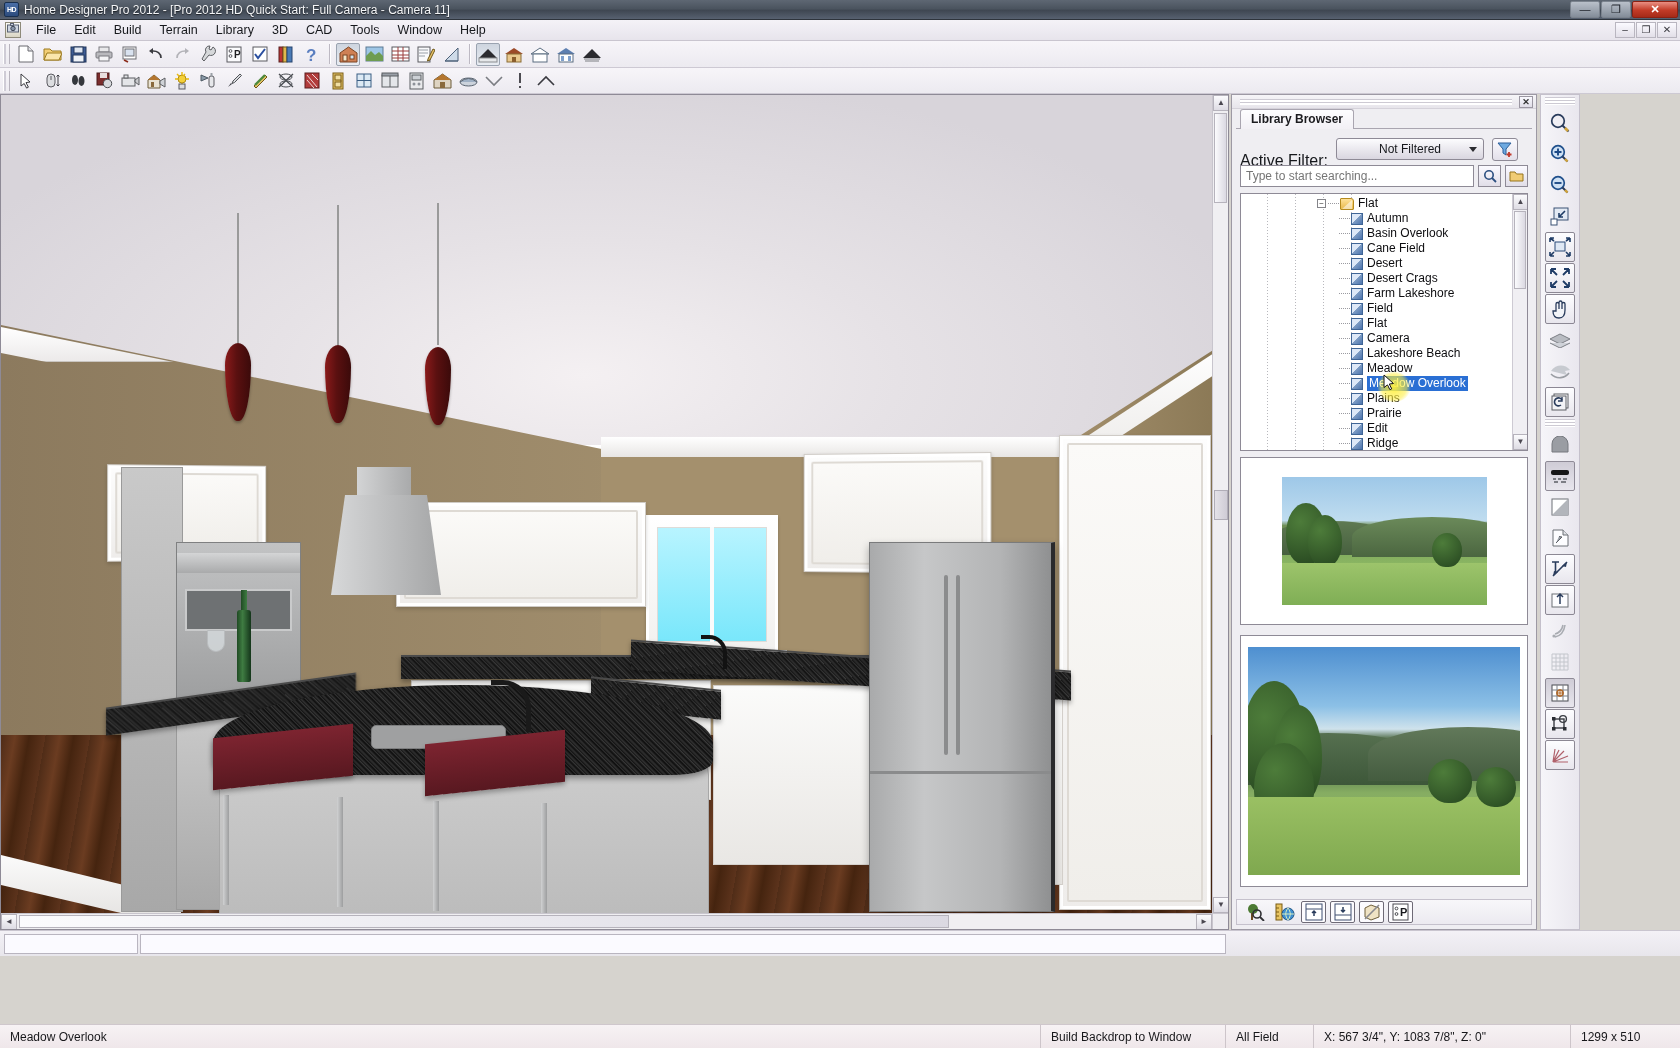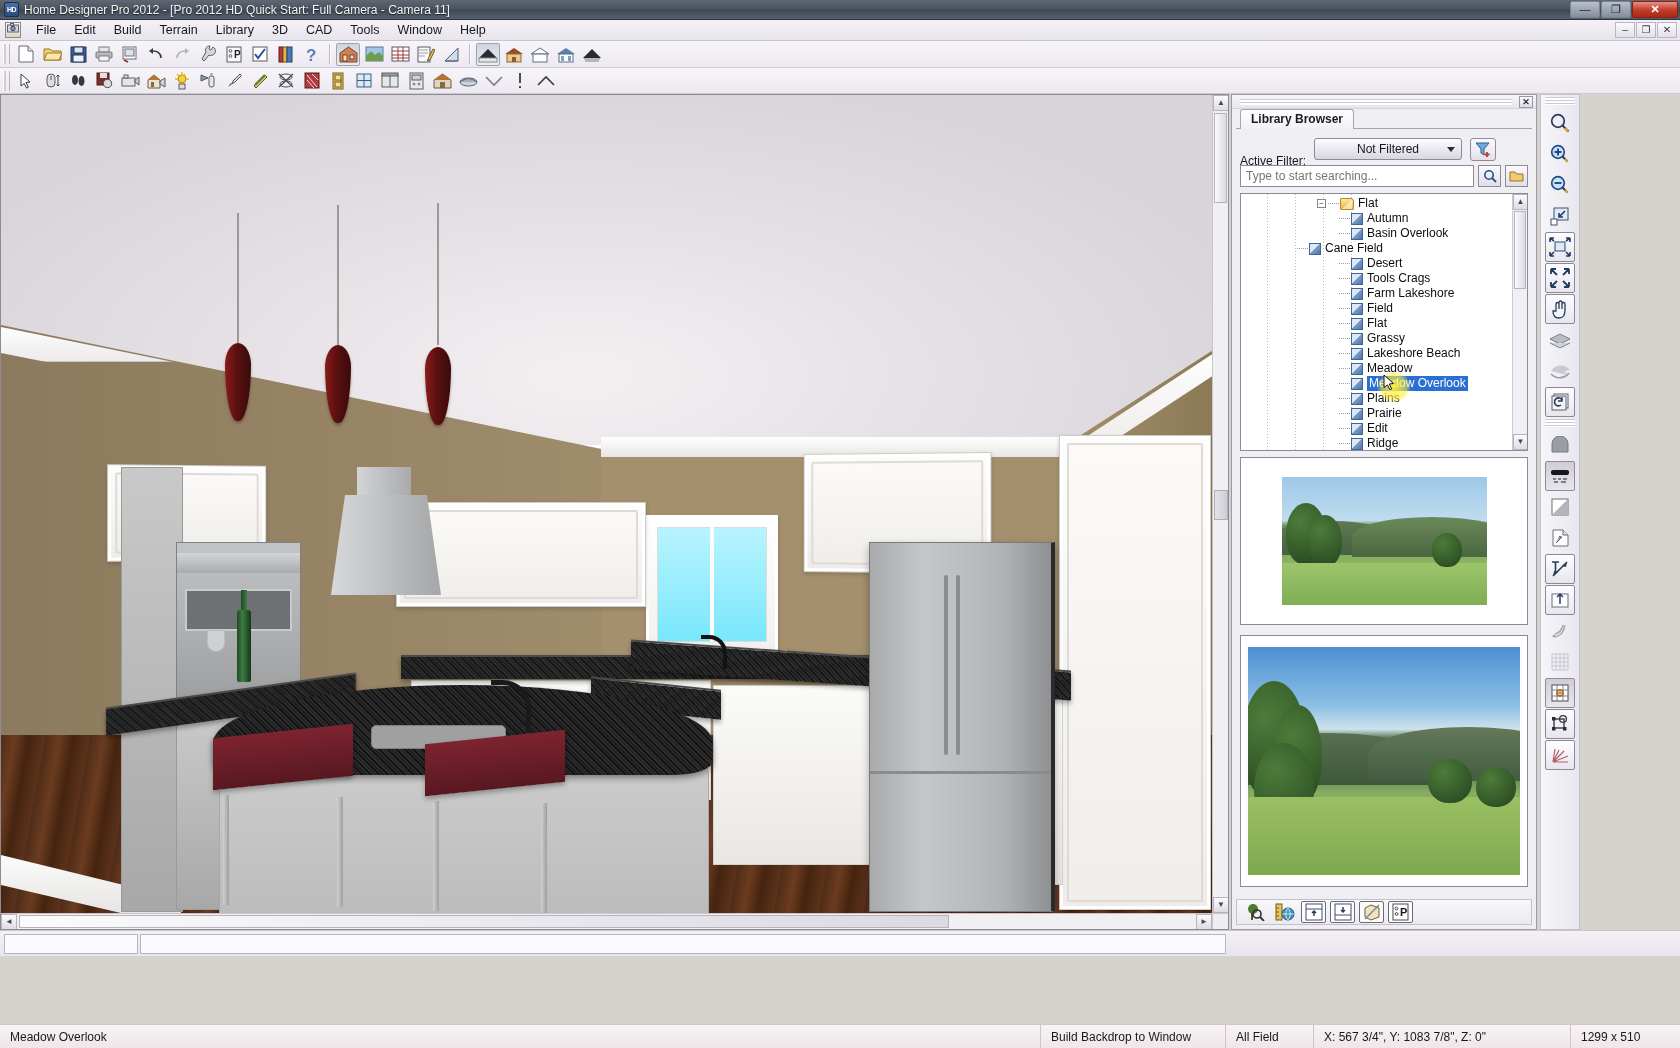--- a/index.html
+++ b/index.html
@@ -340,21 +340,21 @@
   .lib-tab {
     position: absolute; left: 4px; top: 0; height: 20px; padding: 2px 10px 0 10px;
     background: linear-gradient(to bottom,#fdfdff,#f2f0f5);
     border: 1px solid #a9a5b0; border-bottom: none;
     border-radius: 3px 3px 0 0; font-size: 12px; color: #1c1c20;
   }
   .filter-row {
     position: absolute; left: 8px; top: 42px; right: 8px; height: 24px;
     display: flex; align-items: center;
   }
-  .filter-label { font-size: 12px; color: #16181c; margin-right: 8px; margin-top: 23px; }
+  .filter-label { font-size: 16px; color: #16181c; margin-right: 8px; margin-top: 23px; }
   .filter-select {
     flex: 1; height: 22px; max-width: 148px;
     background: linear-gradient(to bottom,#fcfcfe,#d9d6e0);
     border: 1px solid #8e8a96; border-radius: 3px;
     display: flex; align-items: center; justify-content: center;
     font-size: 12px; color: #15171b; position: relative;
   }
   .filter-select .caret {
     position: absolute; right: 6px; top: 8px;
     width: 0; height: 0; border-left: 4px solid transparent;
@@ -982,54 +982,54 @@
         <div class="tnode" style="padding-left:98px;">
           <div class="dot-conn"></div>
             <div class="file-ico"></div>
           <span class="lbl">Autumn</span>
         </div>
         <div class="tnode" style="padding-left:98px;">
           <div class="dot-conn"></div>
             <div class="file-ico"></div>
           <span class="lbl">Basin Overlook</span>
         </div>
-        <div class="tnode" style="padding-left:56px;">
+        <div class="tnode" style="padding-left:98px;">
           <div class="dot-conn"></div>
             <div class="file-ico"></div>
           <span class="lbl">Cane Field</span>
         </div>
         <div class="tnode" style="padding-left:98px;">
           <div class="dot-conn"></div>
             <div class="file-ico"></div>
           <span class="lbl">Desert</span>
         </div>
         <div class="tnode" style="padding-left:98px;">
           <div class="dot-conn"></div>
             <div class="file-ico"></div>
-          <span class="lbl">Tools Crags</span>
+          <span class="lbl">Desert Crags</span>
         </div>
         <div class="tnode" style="padding-left:98px;">
           <div class="dot-conn"></div>
             <div class="file-ico"></div>
           <span class="lbl">Farm Lakeshore</span>
         </div>
         <div class="tnode" style="padding-left:98px;">
           <div class="dot-conn"></div>
             <div class="file-ico"></div>
           <span class="lbl">Field</span>
         </div>
         <div class="tnode" style="padding-left:98px;">
           <div class="dot-conn"></div>
             <div class="file-ico"></div>
           <span class="lbl">Flat</span>
         </div>
         <div class="tnode" style="padding-left:98px;">
           <div class="dot-conn"></div>
             <div class="file-ico"></div>
-          <span class="lbl">Grassy</span>
+          <span class="lbl">Camera</span>
         </div>
         <div class="tnode" style="padding-left:98px;">
           <div class="dot-conn"></div>
             <div class="file-ico"></div>
           <span class="lbl">Lakeshore Beach</span>
         </div>
         <div class="tnode" style="padding-left:98px;">
           <div class="dot-conn"></div>
             <div class="file-ico"></div>
           <span class="lbl">Meadow</span>

